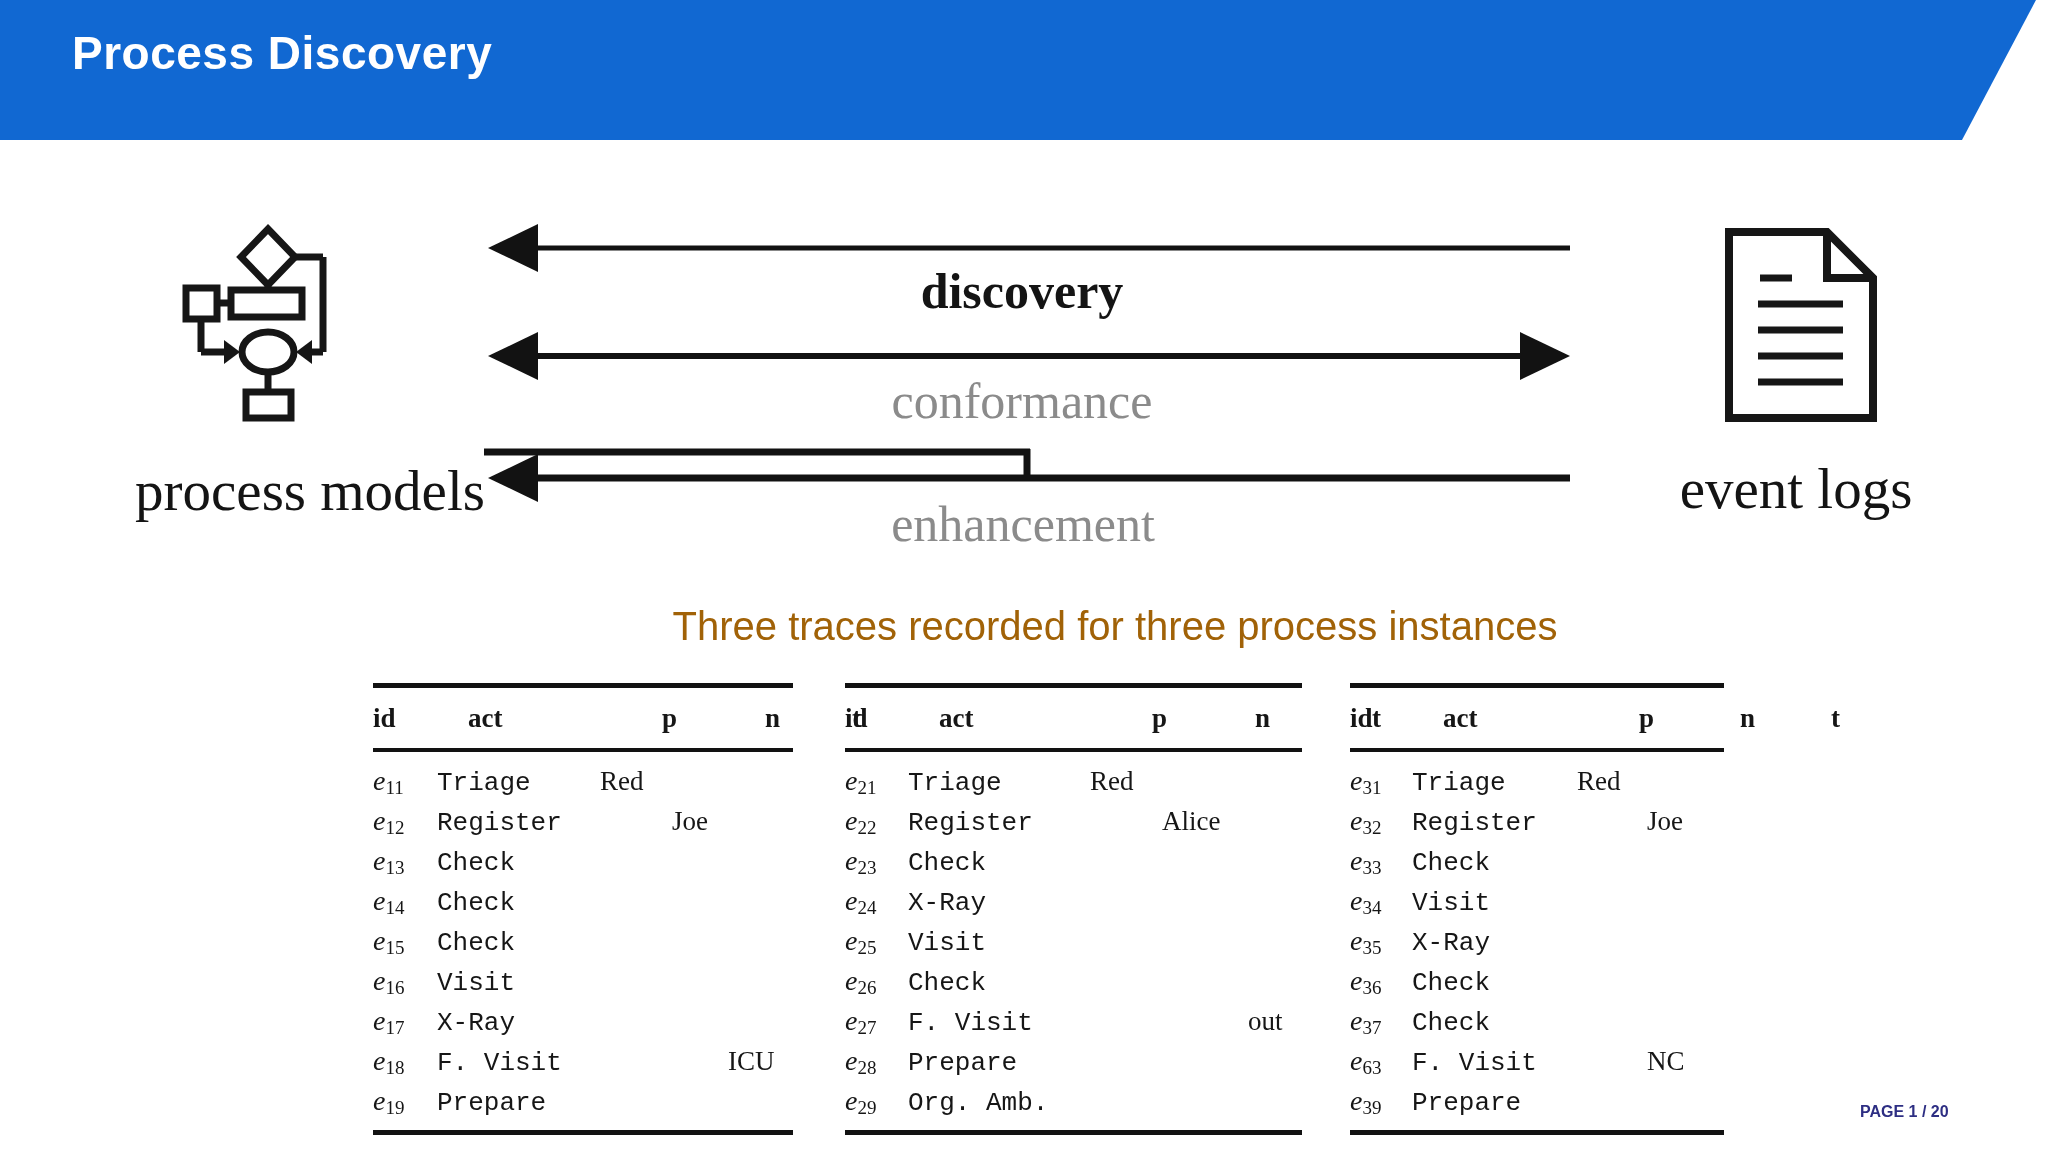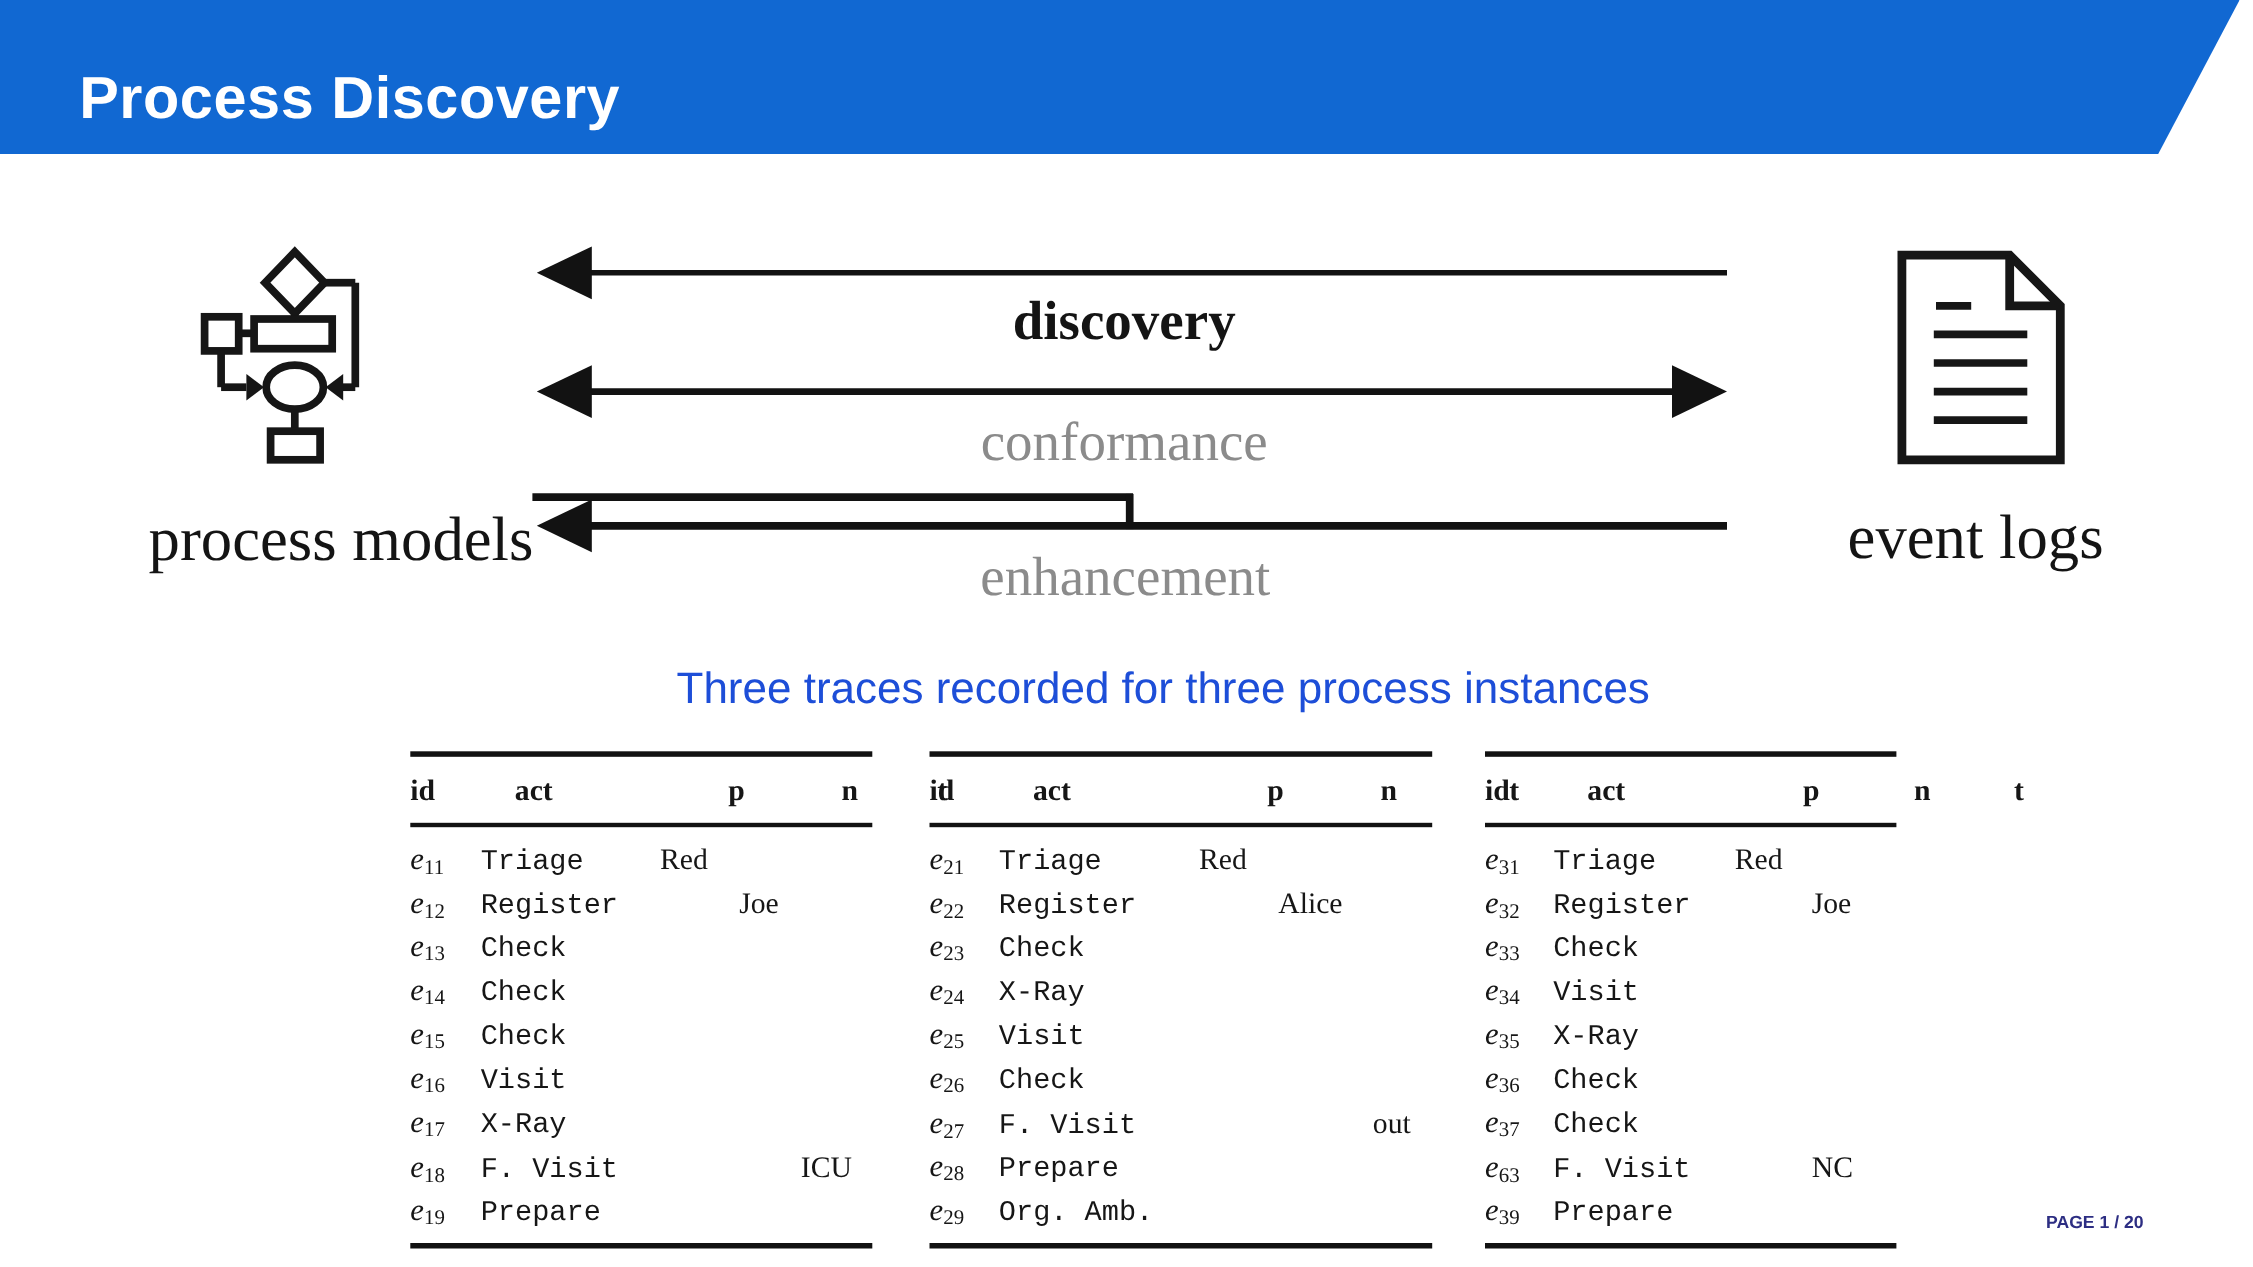--- a/index.html
+++ b/index.html
@@ -4,38 +4,38 @@
 <style>
   html,body{margin:0;padding:0;background:#ffffff;}
   #slide{position:relative;width:2048px;height:1152px;background:#ffffff;overflow:hidden;
          font-family:"Liberation Serif",serif;color:#161616;}
 
   
   #header-band{position:absolute;left:0;top:0;width:2048px;height:140px;background:#1168d2;
                -webkit-clip-path:polygon(0 0,2036px 0,1962px 140px,0 140px);
                clip-path:polygon(0 0,2036px 0,1962px 140px,0 140px);}
   #slide-title{position:absolute;left:72px;top:26px;width:1200px;
-               font-family:"Liberation Sans",sans-serif;font-weight:700;font-size:54px;
-               color:#ffffff;letter-spacing:0.5px;margin-top:32px;}
+               font-family:"Liberation Sans",sans-serif;font-weight:700;font-size:46px;
+               color:#ffffff;letter-spacing:0.5px;}
 
   
   .diagram-label{position:absolute;font-family:"Liberation Serif",serif;font-size:57px;color:#141414;
                  text-align:center;white-space:nowrap;}
   #label-process-models{left:60px;top:458px;width:500px;}
   #label-event-logs{left:1646px;top:456px;width:300px;}
 
   .arrow-label{position:absolute;width:420px;text-align:center;white-space:nowrap;
                font-family:"Liberation Serif",serif;font-size:50px;line-height:1;}
   #arrow-label-discovery{left:812px;top:266px;color:#141414;font-weight:700;}
   #arrow-label-conformance{left:812px;top:376px;color:#8b8b8b;}
   #arrow-label-enhancement{left:813px;top:499px;color:#8b8b8b;}
 
   
-  #traces-subtitle{position:absolute;left:615px;top:604px;width:1000px;
-                   font-family:"Liberation Sans",sans-serif;font-size:40px;color:#1d4ed8;white-space:nowrap;}
+  #traces-subtitle{position:absolute;left:615px;top:604px;width:1000px;text-align:center;
+                   font-family:"Liberation Sans",sans-serif;font-size:40px;color:#a16207;white-space:nowrap;}
 
   
   .trace-table{position:absolute;top:683px;border-top:5px solid #121212;border-bottom:5px solid #121212;}
   #trace-1{left:373px;width:420px;--cols:64px 163px 72px 56px 65px;}
   #trace-2{left:845px;width:457px;--cols:63px 182px 72px 86px 54px;}
   #trace-3{left:1350px;width:374px;--cols:62px 165px 70px 60px 17px;}
   .thead-row{display:grid;grid-template-columns:var(--cols);align-items:center;height:60px;
              border-bottom:4px solid #121212;font-weight:700;font-size:27px;gap:31px;}
   .tbody{height:374px;display:flex;flex-direction:column;justify-content:center;padding:2px 0;}
   .trow{display:grid;grid-template-columns:var(--cols);align-items:baseline;height:40px;line-height:40px;}

